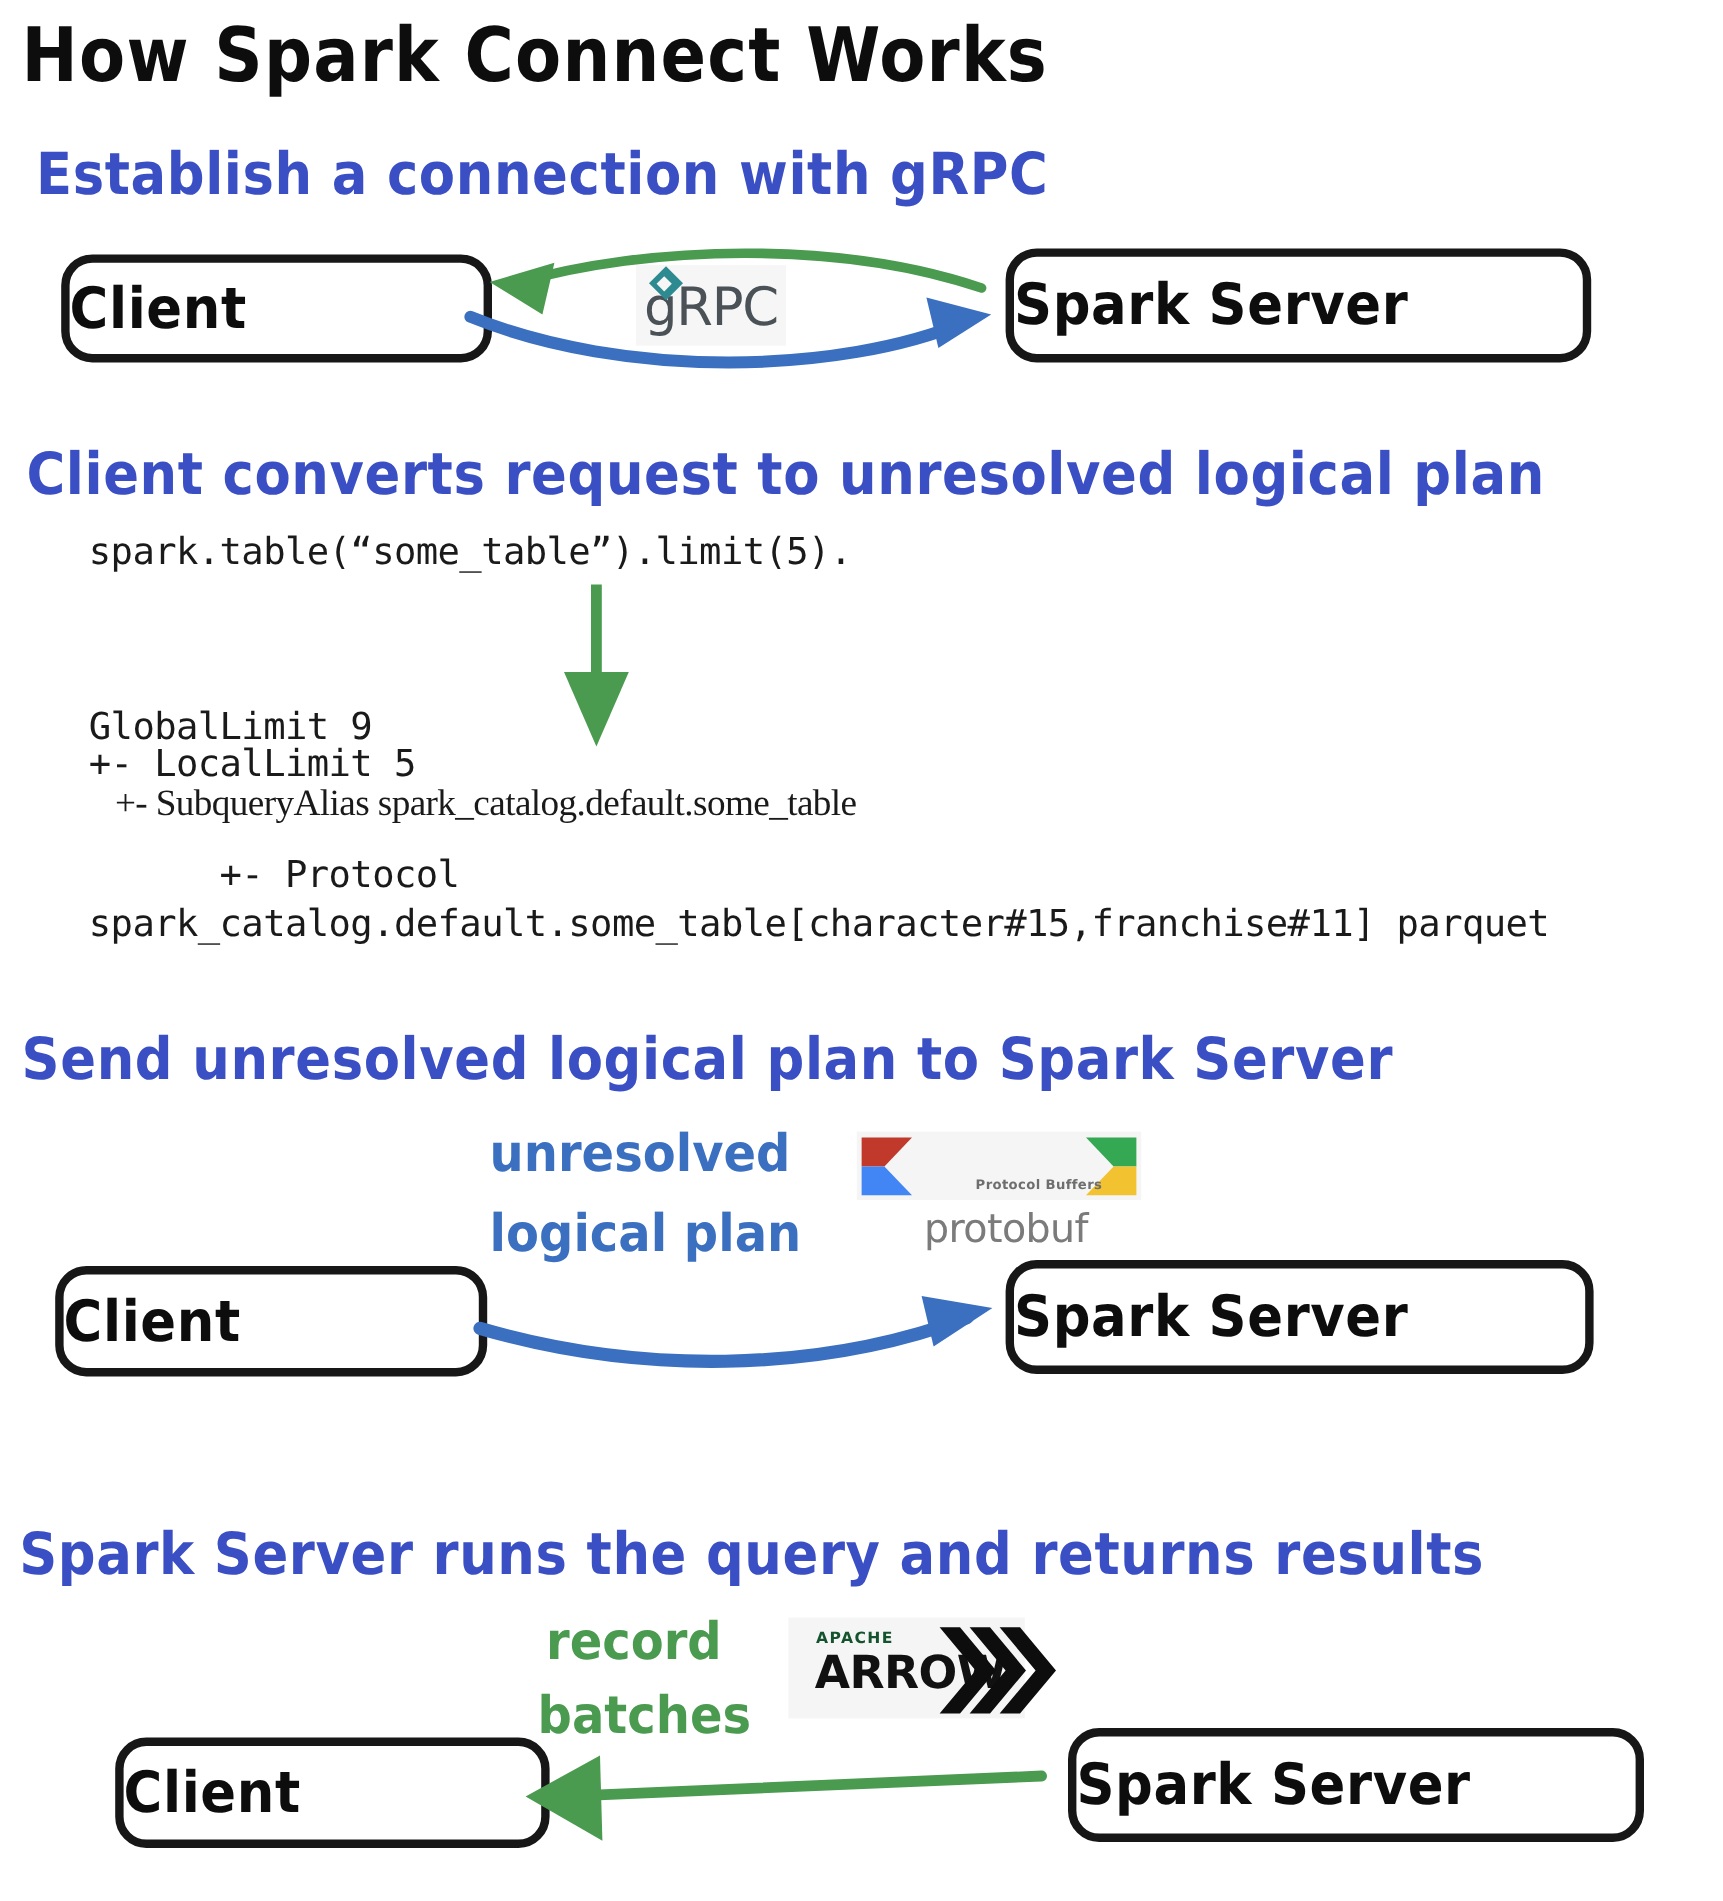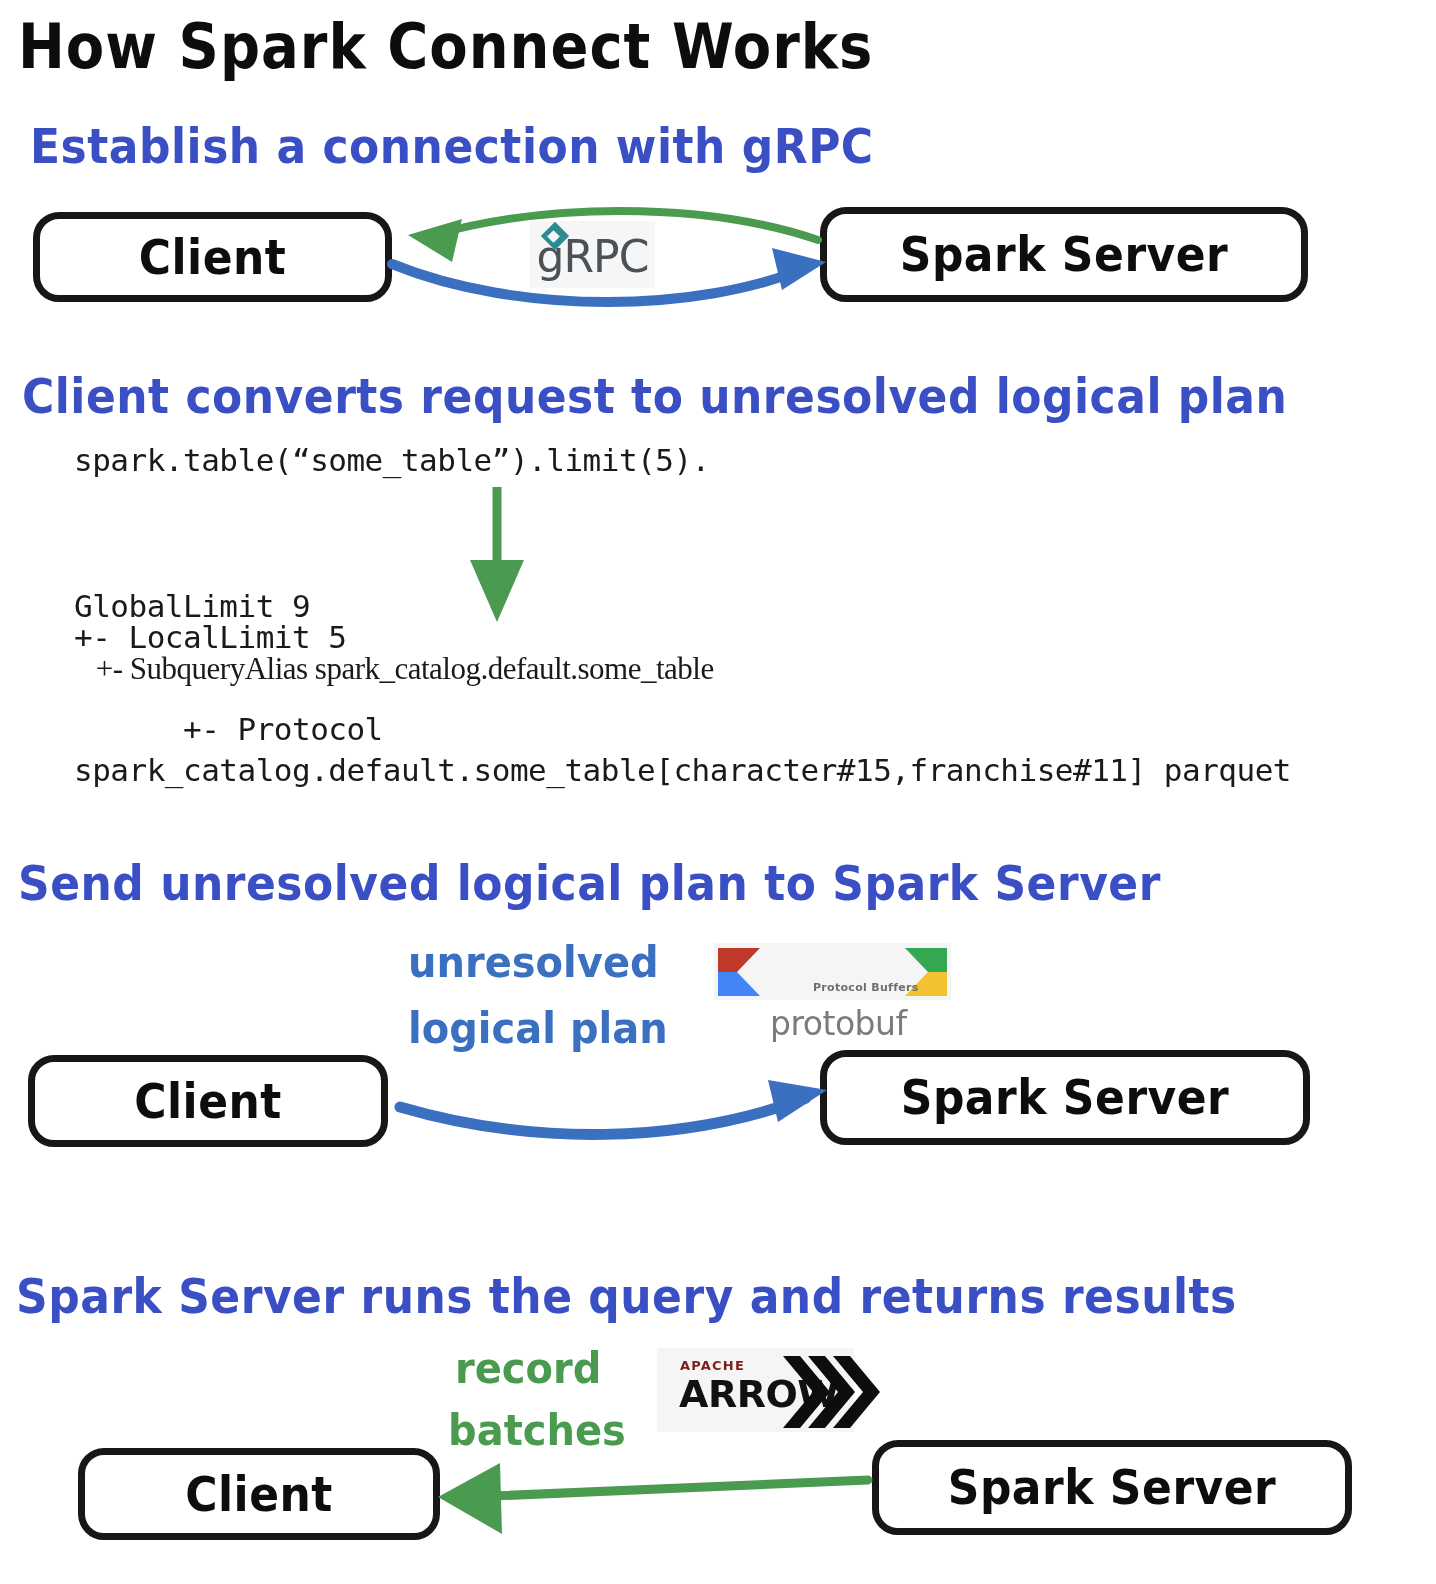--- a/index.html
+++ b/index.html
@@ -44,21 +44,22 @@
 
   
   .node {
     position: absolute;
     box-sizing: border-box;
     border: 7px solid #171717;
     border-radius: 26px;
     background: #ffffff;
     display: flex;
     align-items: center;
-    justify-content: center;
+    justify-content: flex-start;
+    margin-left: 18px;
   }
   .node-label {
     font-family: "DejaVu Sans", sans-serif;
     font-size: 44px;
     font-weight: 600;
     color: #0d0d0d;
     white-space: nowrap;
     letter-spacing: 0.5px;
     transform: scaleY(1.08);
   }
@@ -175,21 +176,21 @@
     height: 84px;
     background: #f5f5f5;
   }
   .ar-apache {
     position: absolute;
     left: 680px;
     top: 1358px;
     font-family: "DejaVu Sans", sans-serif;
     font-size: 13px;
     font-weight: 600;
-    color: #7f1d1d;
+    color: #14532d;
     letter-spacing: 1.2px;
   }
   .ar-arrow {
     position: absolute;
     left: 679px;
     top: 1372px;
     font-family: "DejaVu Sans", sans-serif;
     font-size: 38px;
     font-weight: 800;
     color: #111111;

